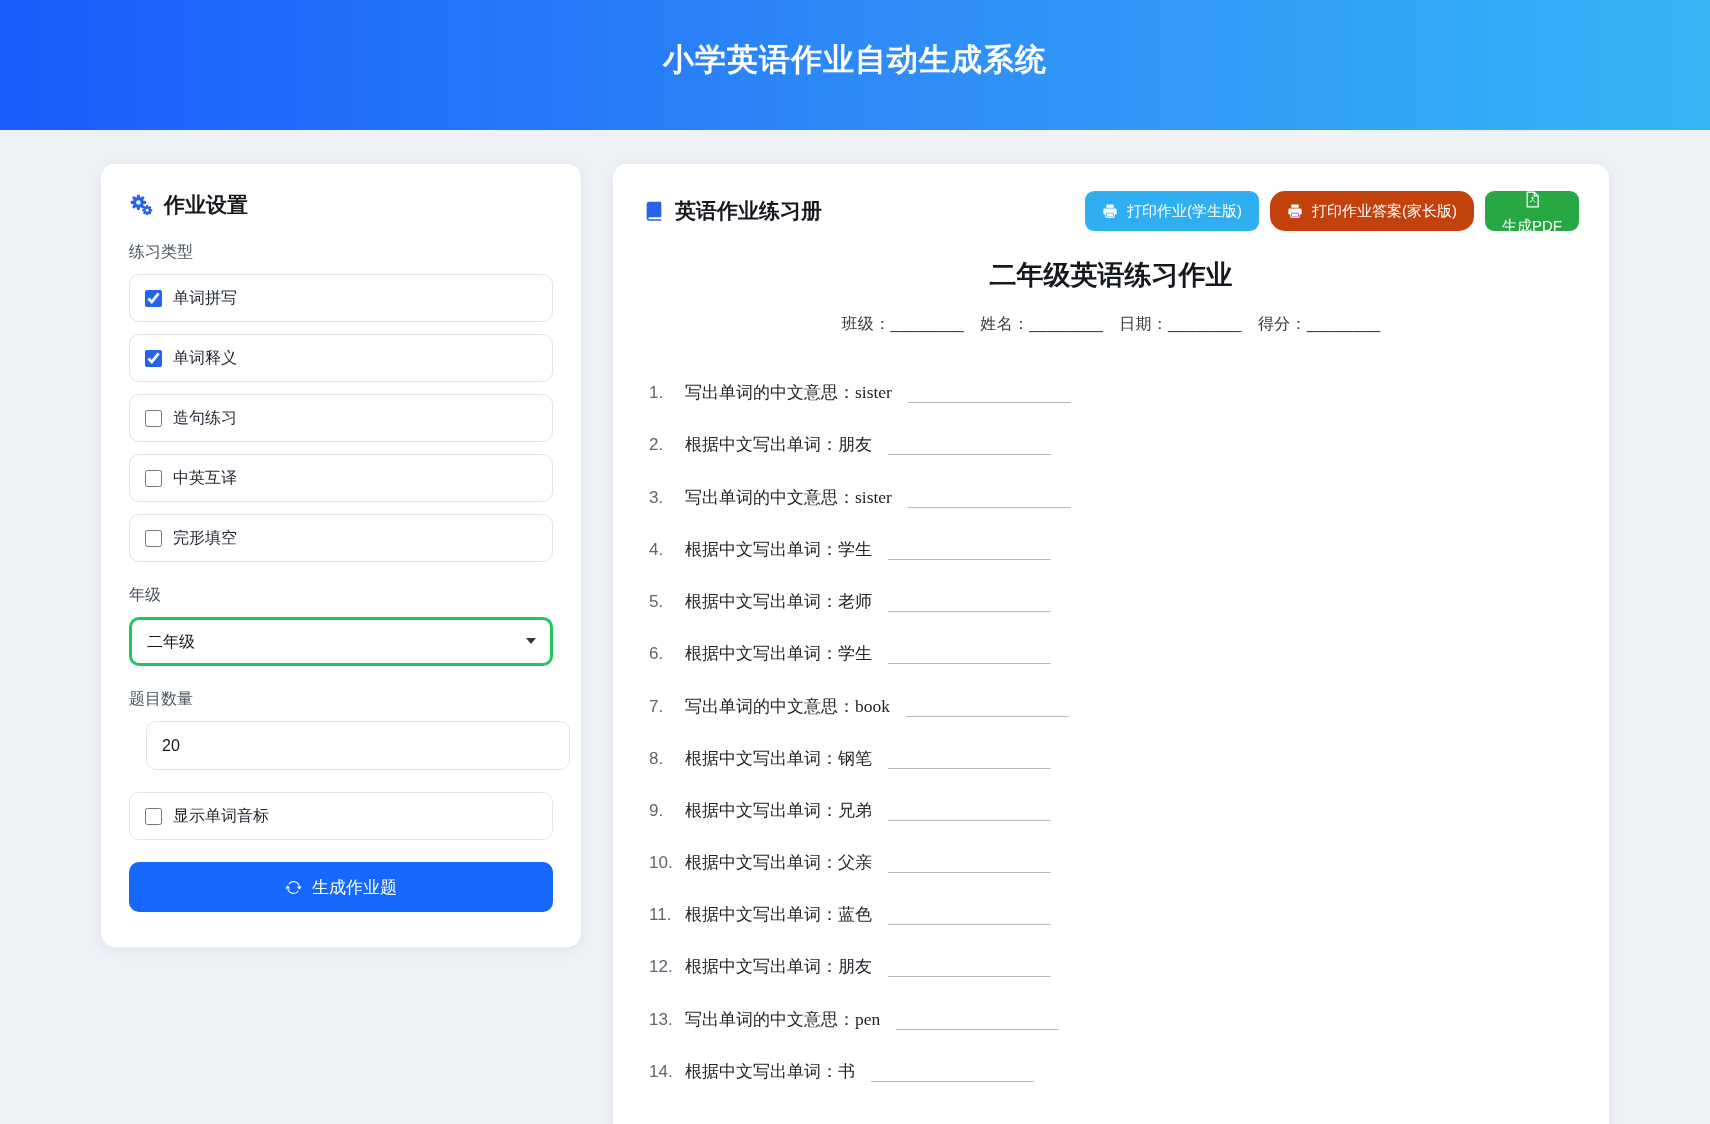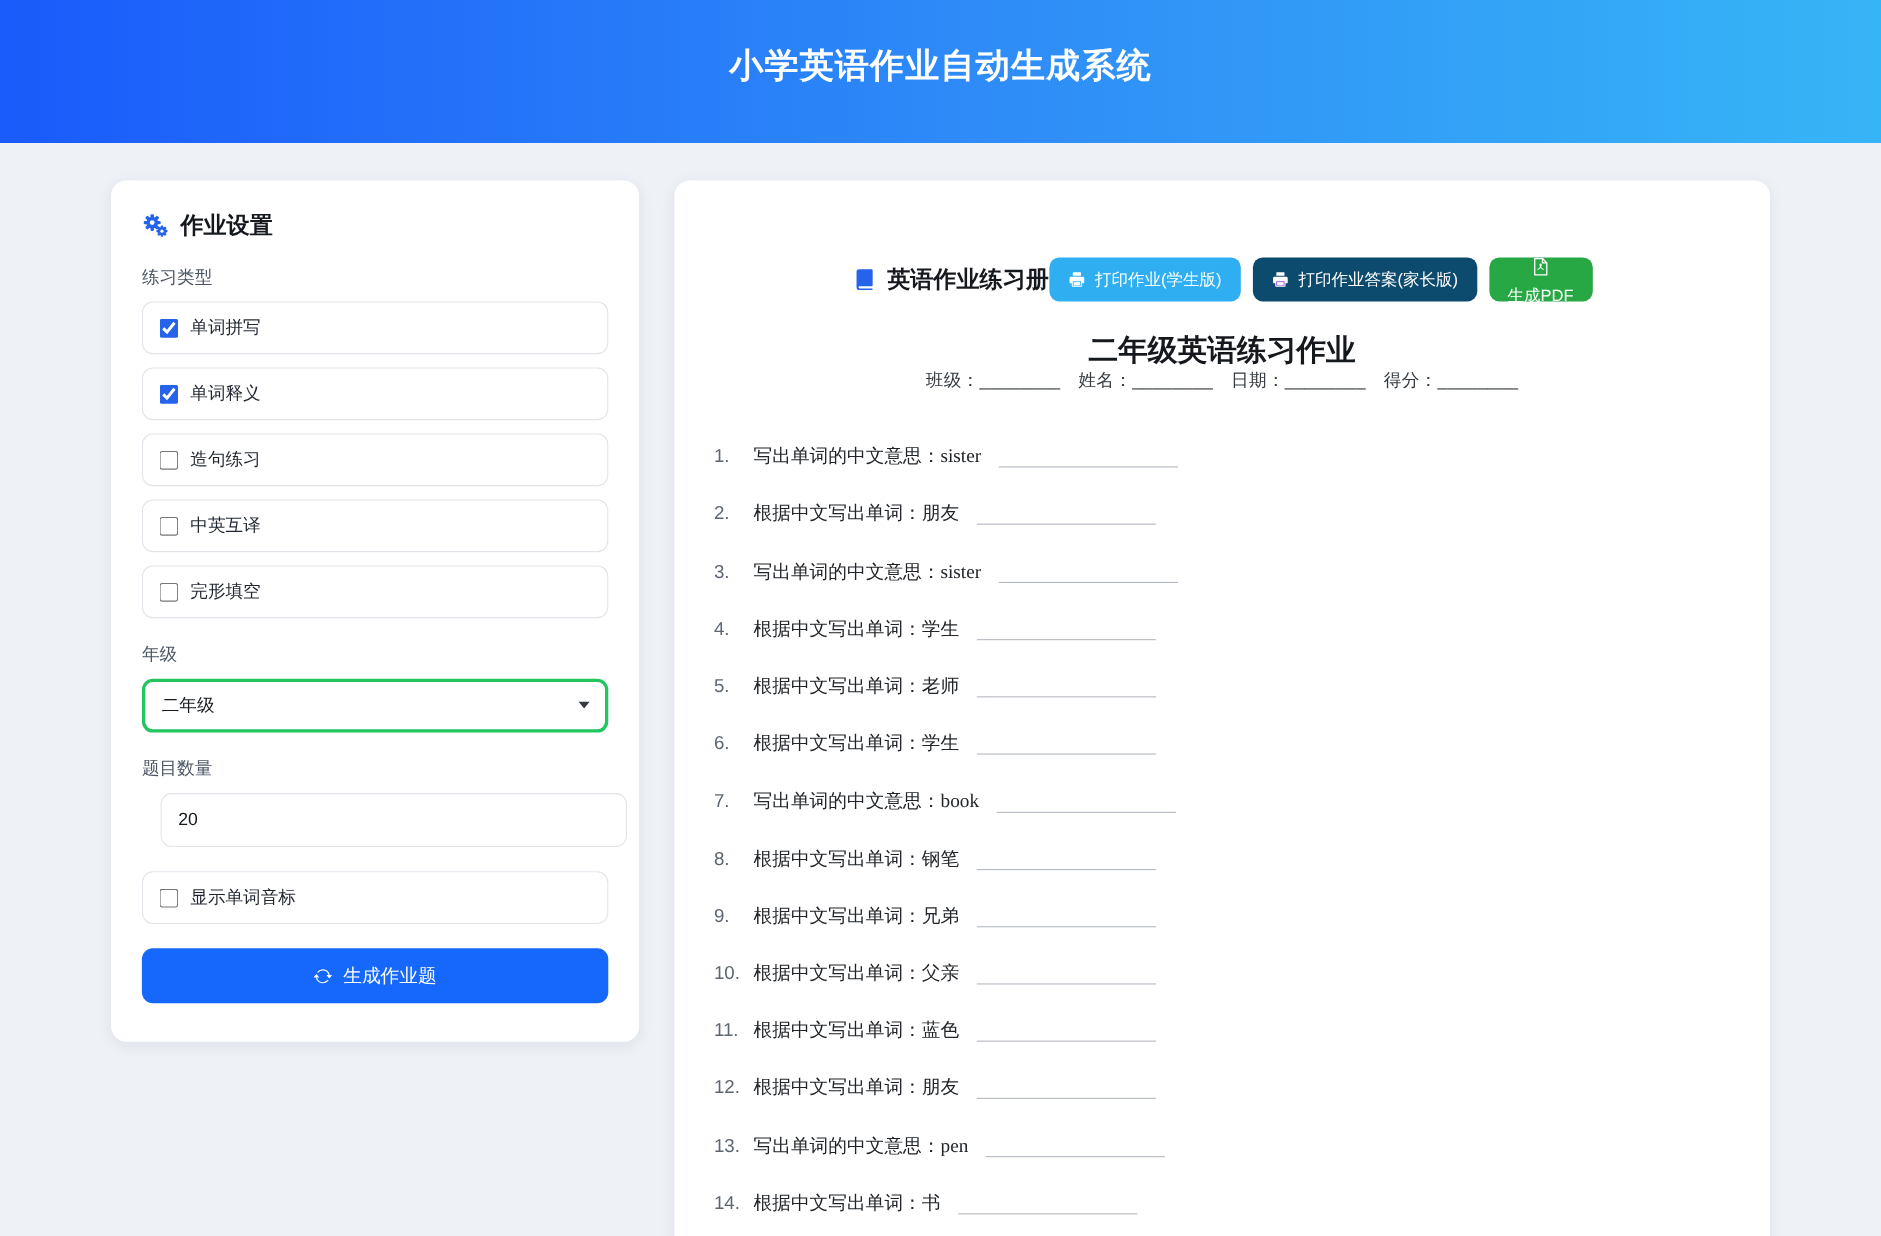--- a/index.html
+++ b/index.html
@@ -55,35 +55,35 @@
     padding:0 15px; font-size:16px; color:#15181d; font-family:inherit;margin-left:17px;
   }
   .generate-btn {
     margin-top:22px; width:100%; height:50px; border:none; border-radius:10px;
     background:#1667fb; color:#fff; font-size:17px; font-family:inherit;
     display:flex; align-items:center; justify-content:center; gap:10px; cursor:pointer;
   }
 
   
   .workbook { flex:1; padding:27px 30px; height:1210px; }
-  .wb-head { display:flex; align-items:center; justify-content:center;margin-top:43px; }
+  .wb-head { display:flex; align-items:center; justify-content:space-between; }
   .wb-title { display:flex; align-items:center; gap:10px; font-size:21px; font-weight:bold; color:#15181d; }
   .wb-actions { display:flex; gap:11px; }
   .btn {
     height:40px; border:none; border-radius:9px; padding:0 17px;
     color:#fff; font-size:15px; font-family:inherit;
     display:inline-flex; align-items:center; gap:9px; cursor:pointer; white-space:nowrap;
   }
   .btn-student { background:#30aef2; }
-  .btn-parent  { background:#0c4a6e; }
+  .btn-parent  { background:#c2410c;border-radius:15px; }
   .btn-pdf     { background:#28a745;flex-direction:column; }
 
   .sheet { margin-top:26px; }
   .sheet-title { text-align:center; font-size:27px; font-weight:bold; color:#15181d; margin:14px 0 0 0; }
-  .sheet-meta  { text-align:center; font-size:16px; color:#343a40; letter-spacing:.3px; }
+  .sheet-meta  { text-align:center; font-size:16px; color:#343a40; margin-top:21px; letter-spacing:.3px; }
 
   .q-list { margin-top:47px; padding-left:6px; }
   .q-row { margin-bottom:32px; font-size:17px; color:#212529; line-height:20px; }
   .q-num { display:inline-block; min-width:36px; color:#5c6672; }
   .q-prompt { color:#212529; }
   .q-word.zh { color:#212529; }
   .q-word.en { font-family:"Liberation Serif","DejaVu Serif",serif; font-size:17.5px; }
   .q-blank {
     display:inline-block; width:163px; height:14px; margin-left:16px;
     border-bottom:1px solid #b4bac1; vertical-align:-5px;

